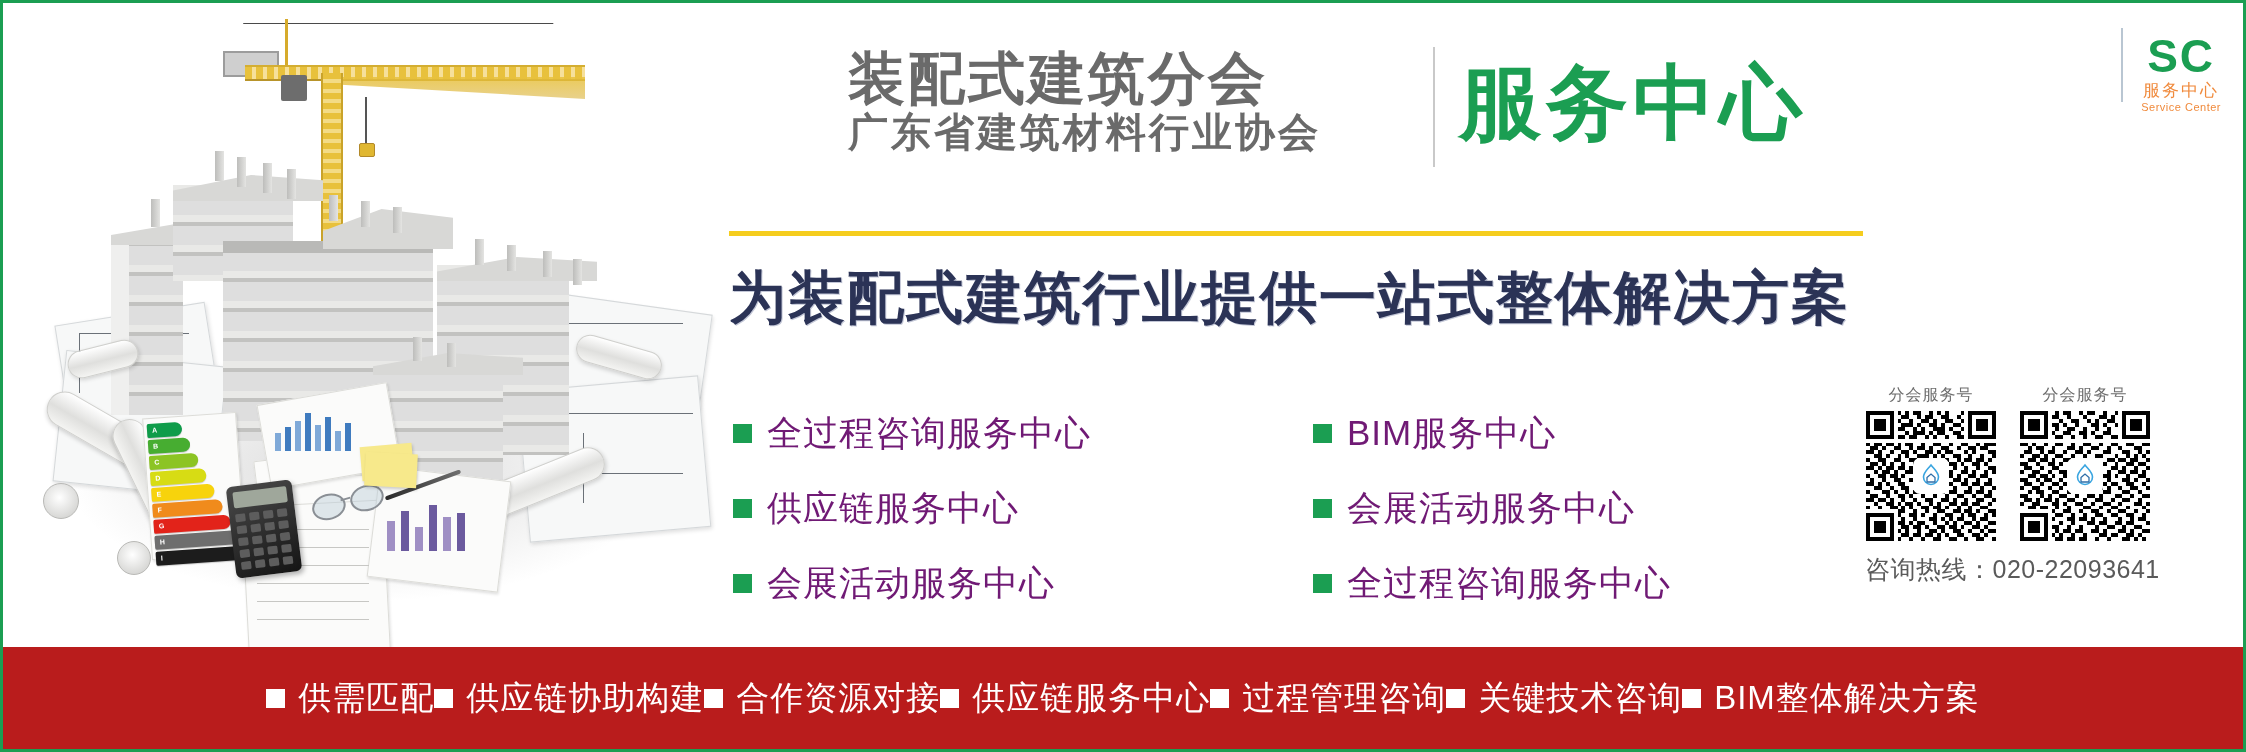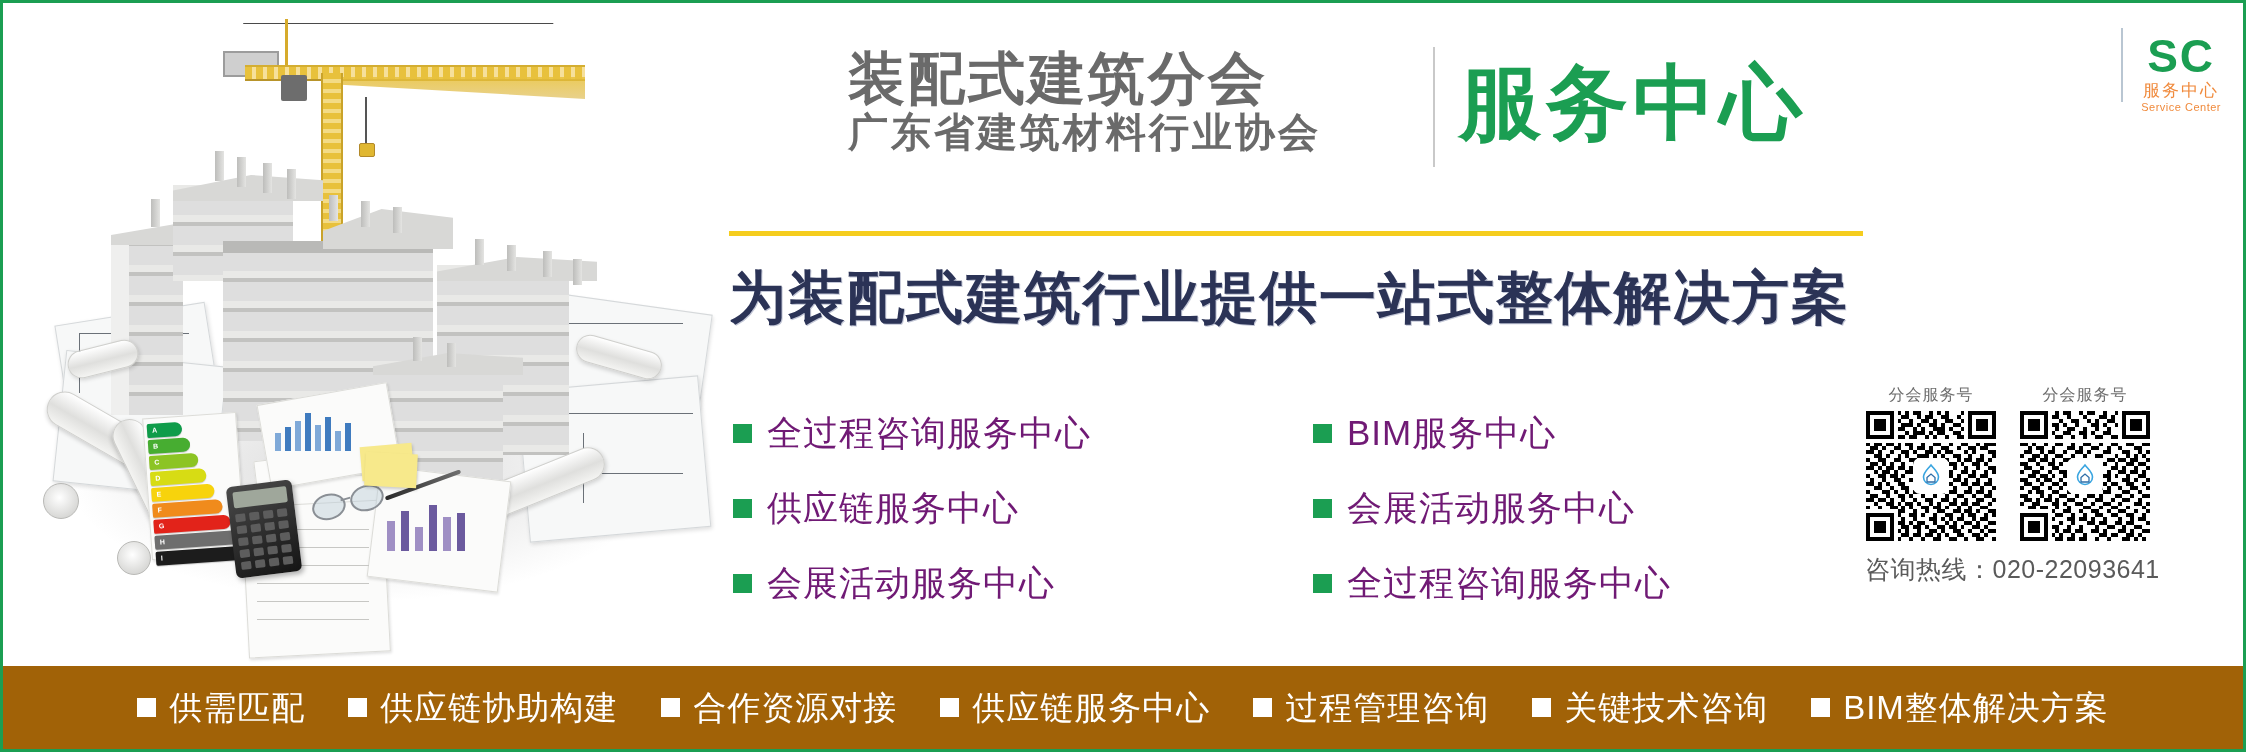--- a/index.html
+++ b/index.html
@@ -125,22 +125,22 @@
   .qrcell{width:132px;}
   .qrcap{font-size:16px;color:#6d6d6d;text-align:center;margin-bottom:5px;letter-spacing:1px;}
   .qrimg{position:relative;width:132px;height:130px;background:#fff;}
   .qrlogo{position:absolute;left:50%;top:50%;transform:translate(-50%,-50%);
     width:32px;height:32px;background:#fff;border-radius:5px;
     display:flex;align-items:center;justify-content:center;
     box-shadow:0 0 0 2px #fff;}
   #hotline{margin-top:12px;font-size:25px;color:#5a5a5a;letter-spacing:.5px;white-space:nowrap;}
 
   
-  #bottombar{position:absolute;left:0;bottom:0;width:100%;height:83px;
-    background:#a16207;display:flex;align-items:center;justify-content:center;gap:43px;}
+  #bottombar{position:absolute;left:0;bottom:0;width:100%;height:102px;
+    background:#b91c1c;display:flex;align-items:center;justify-content:center;}
   .btag{display:flex;align-items:center;white-space:nowrap;}
   .btag-sq{width:19px;height:19px;background:#fff;margin-right:13px;flex:0 0 auto;}
   .btag-lbl{font-size:33px;line-height:38px;color:#fff;letter-spacing:1px;}
 </style>
 </head>
 <body>
 
 <div id="banner">
 
   <div id="illustration">

